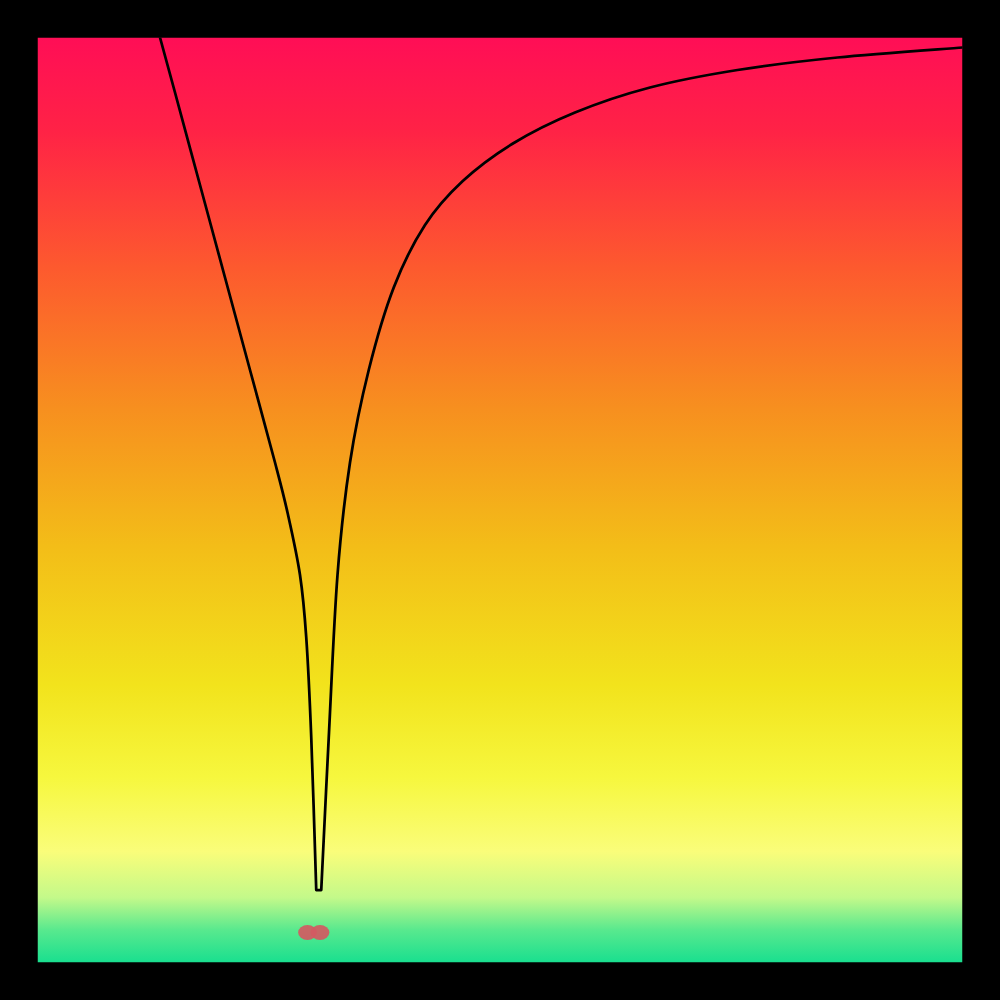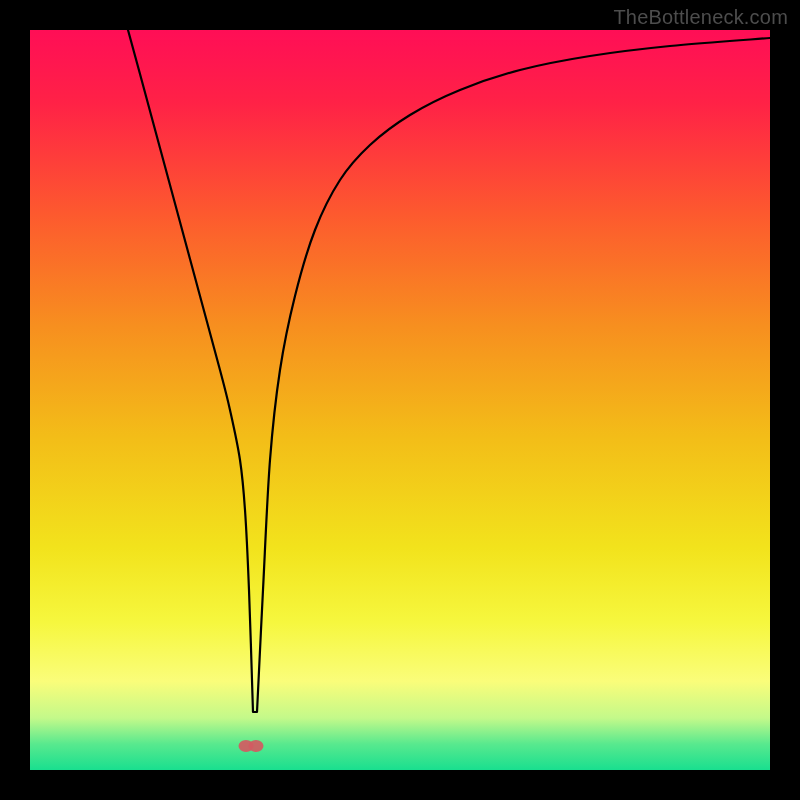--- a/index.html
+++ b/index.html
@@ -32,21 +32,20 @@
     font-size: 20px;
     font-weight: 400;
     letter-spacing: 0.2px;
     user-select: none;
   }
 </style>
 </head>
 <body>
 
 <div class="frame">
-  <div class="watermark">TheBottleneck.com</div>
   <svg class="plot" viewBox="0 0 740 740" preserveAspectRatio="none">
     <defs>
       <linearGradient id="heat" x1="0" y1="0" x2="0" y2="1">
           <stop offset="0%" stop-color="#ff0e56"></stop>
           <stop offset="10%" stop-color="#ff2246"></stop>
           <stop offset="25%" stop-color="#fd5a2e"></stop>
           <stop offset="40%" stop-color="#f78f1f"></stop>
           <stop offset="55.00000000000001%" stop-color="#f3bd18"></stop>
           <stop offset="70%" stop-color="#f2e31c"></stop>
           <stop offset="80%" stop-color="#f6f73e"></stop>

